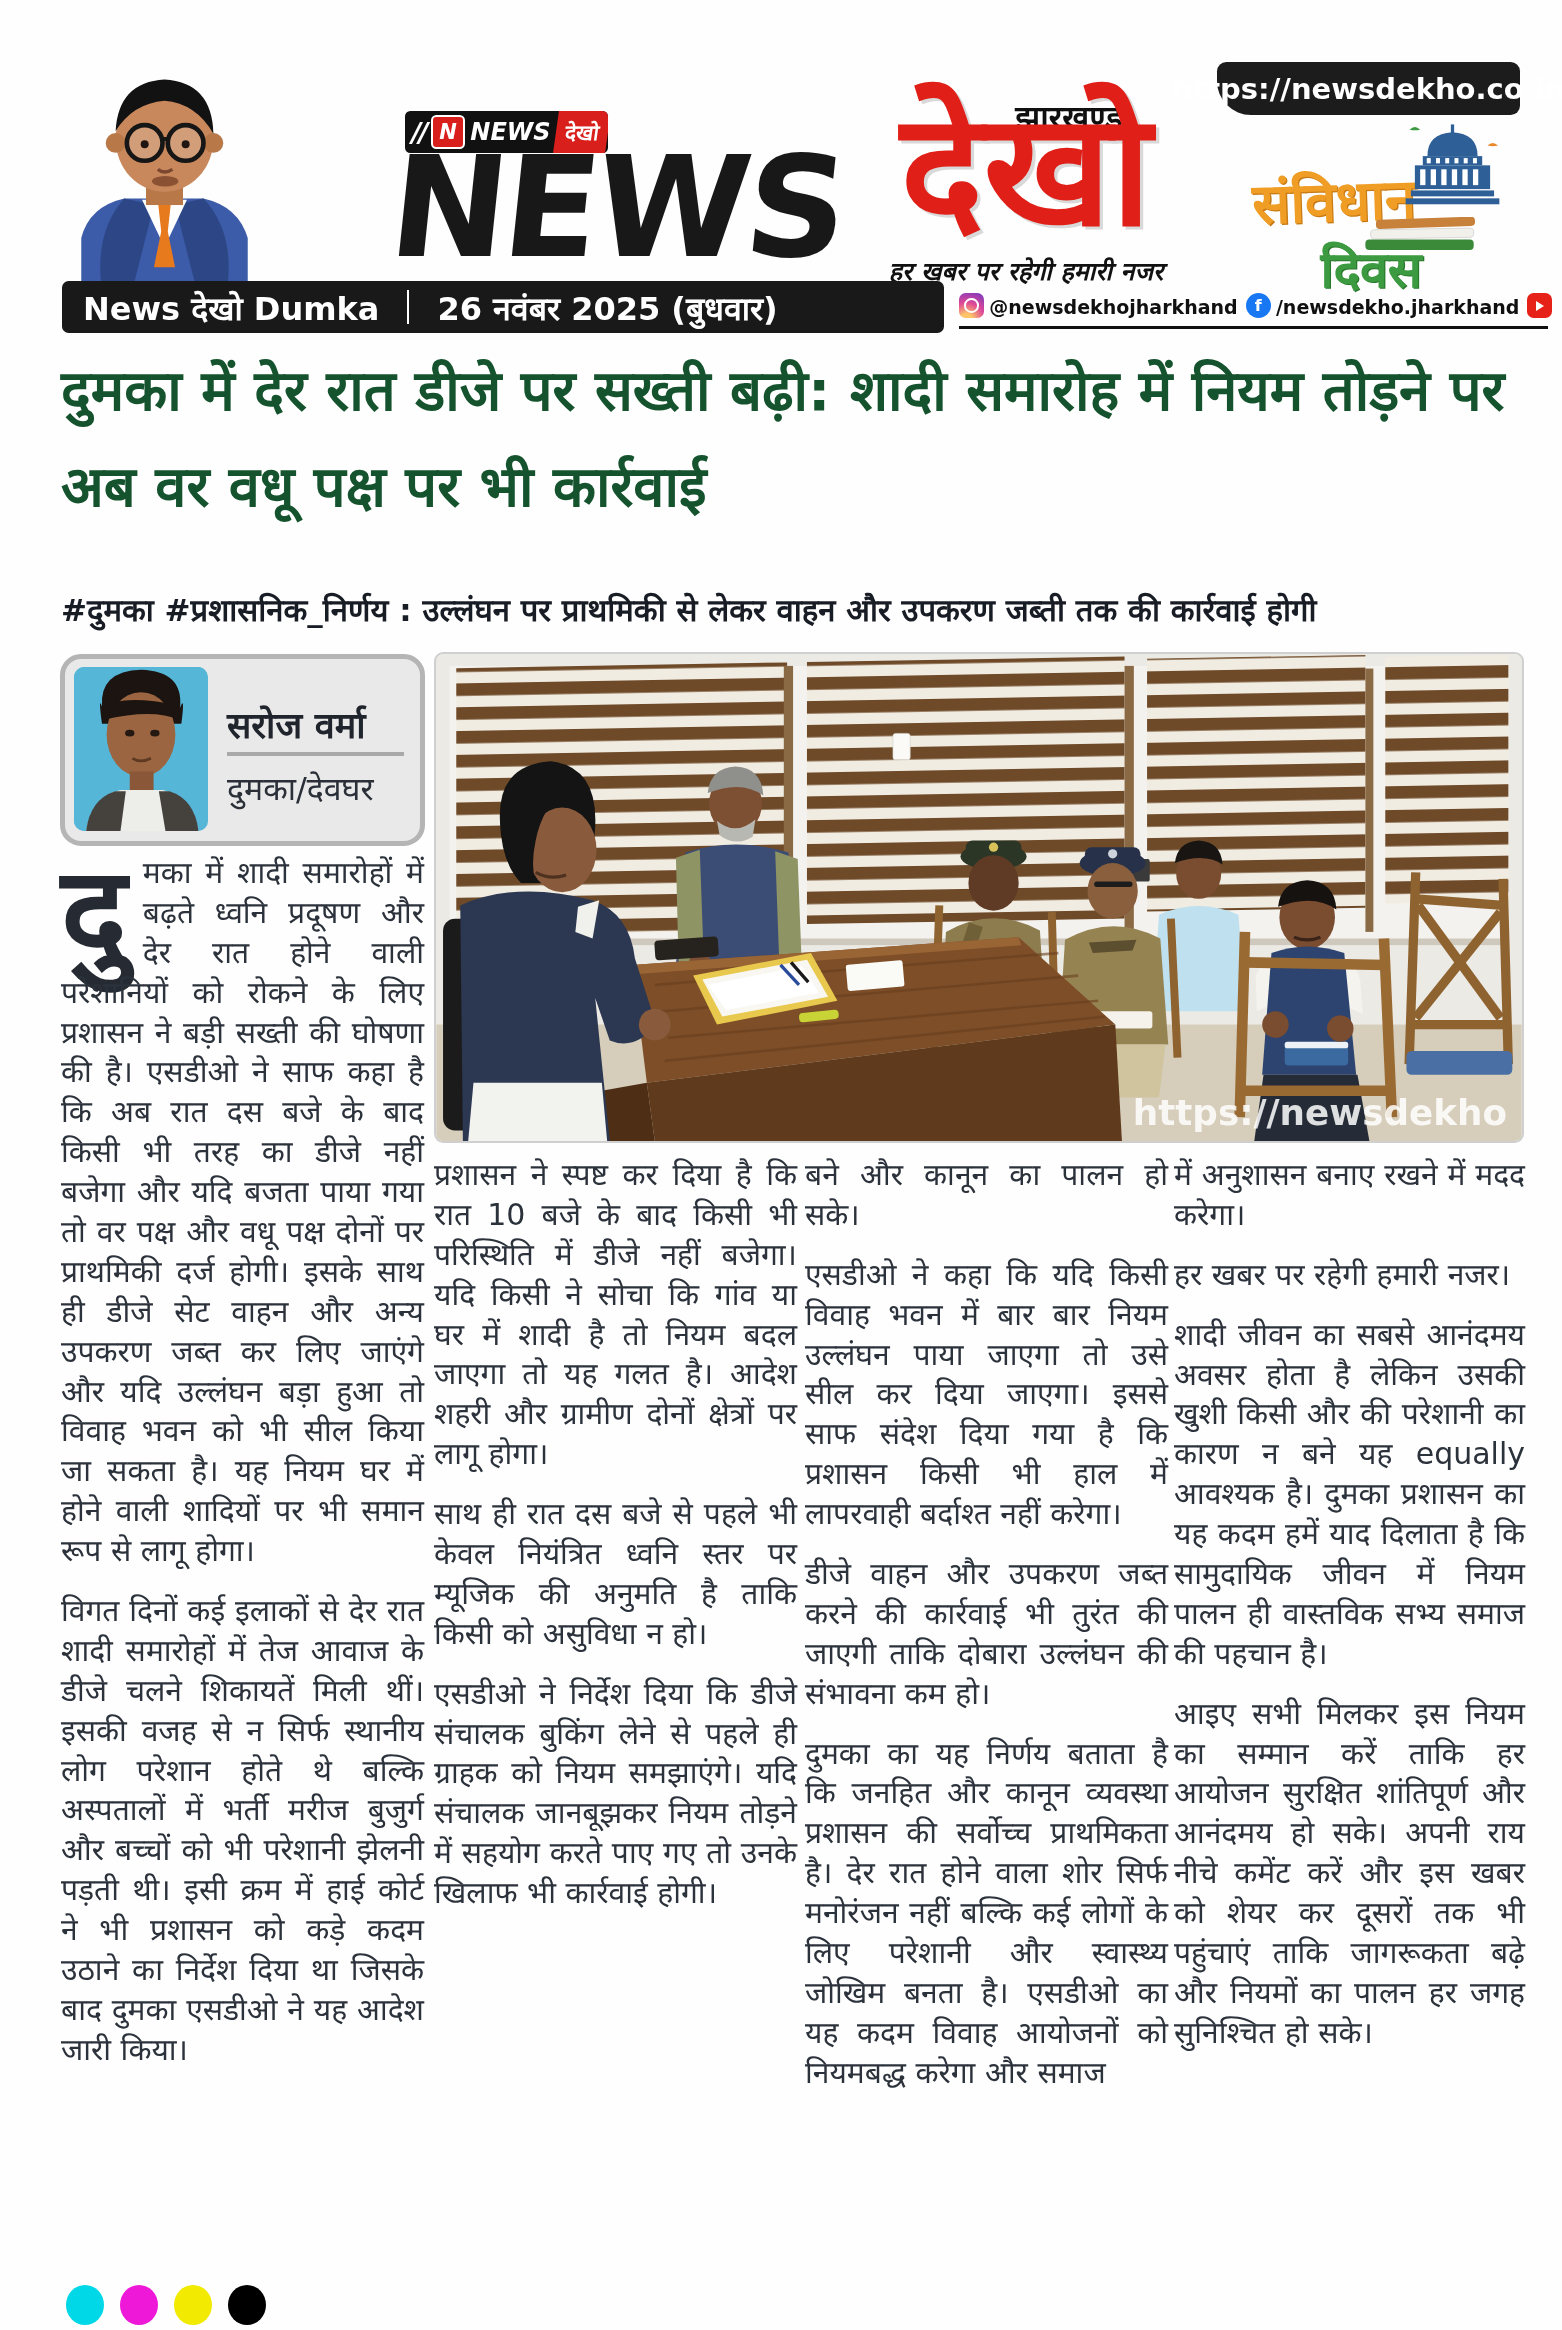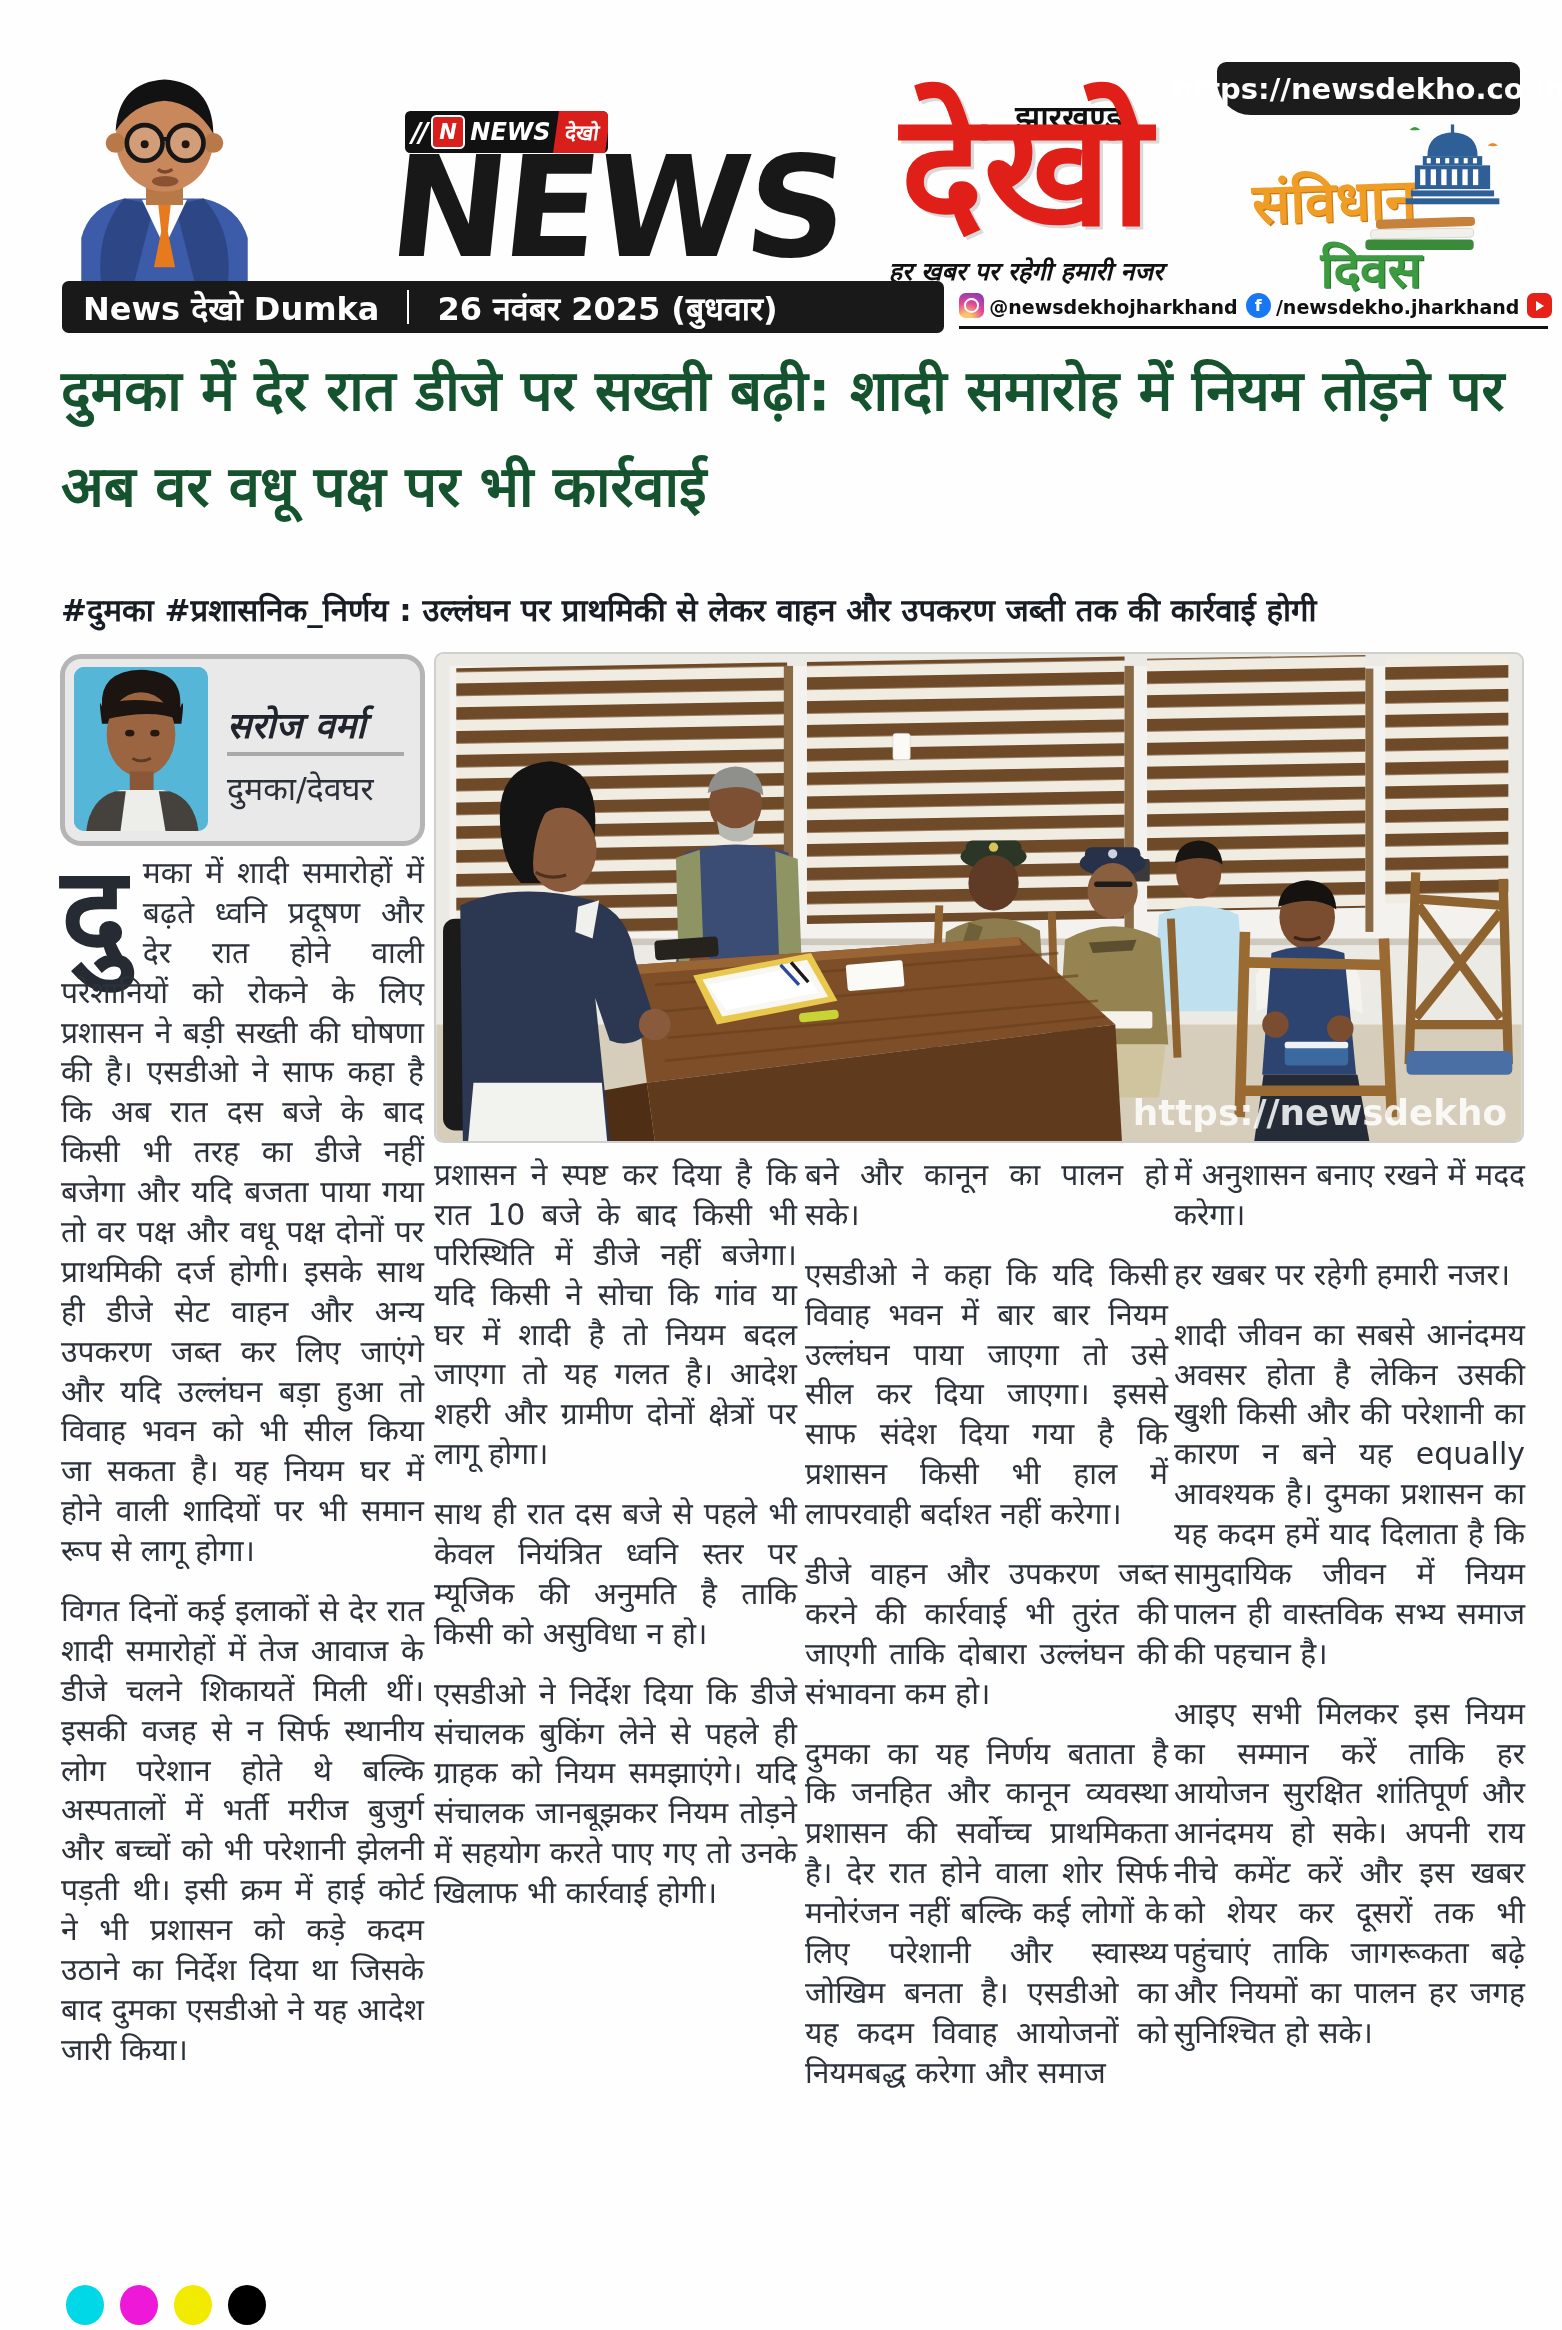--- a/index.html
+++ b/index.html
@@ -53,21 +53,21 @@
   
   .headline{position:absolute;left:61px;top:343px;width:1450px;font-size:56px;line-height:1.72;
     font-weight:800;color:#14532d;letter-spacing:0px;}
   .subheadline{position:absolute;left:61px;top:587px;width:1450px;font-size:31px;line-height:1.5;
     font-weight:800;color:#181c24;}
 
   
   .reporter{position:absolute;left:60px;top:654px;width:365px;height:192px;background:#e9e9e9;
     border:5.3px solid #b5b5b5;border-radius:21px;box-sizing:border-box;}
   .reporter .photo{position:absolute;left:9.3px;top:8px;width:134px;height:164px;border-radius:10.6px;overflow:hidden;background:#56b6d8;}
-  .reporter .name{position:absolute;left:162px;top:41px;font-size:36px;font-weight:800;color:#20242c;font-style:italic;}
+  .reporter .name{position:absolute;left:162px;top:41px;font-size:36px;font-weight:800;color:#20242c;}
   .reporter .rule{position:absolute;left:162px;top:93px;width:177px;height:4px;background:#a9a9a9;}
   .reporter .loc{position:absolute;left:162px;top:107px;font-size:32px;font-weight:500;color:#2a2f38;}
 
   
   .art-photo{position:absolute;left:434px;top:652px;width:1090px;height:491px;border-radius:9.3px;overflow:hidden;
     border:2px solid #cfcfcf;box-sizing:border-box;background:#e9e7e2;}
 
   
   .col{position:absolute;font-size:30px;line-height:1.33;text-align:justify;color:#2c323b;}
   .col p{margin:0 0 20px 0;}

